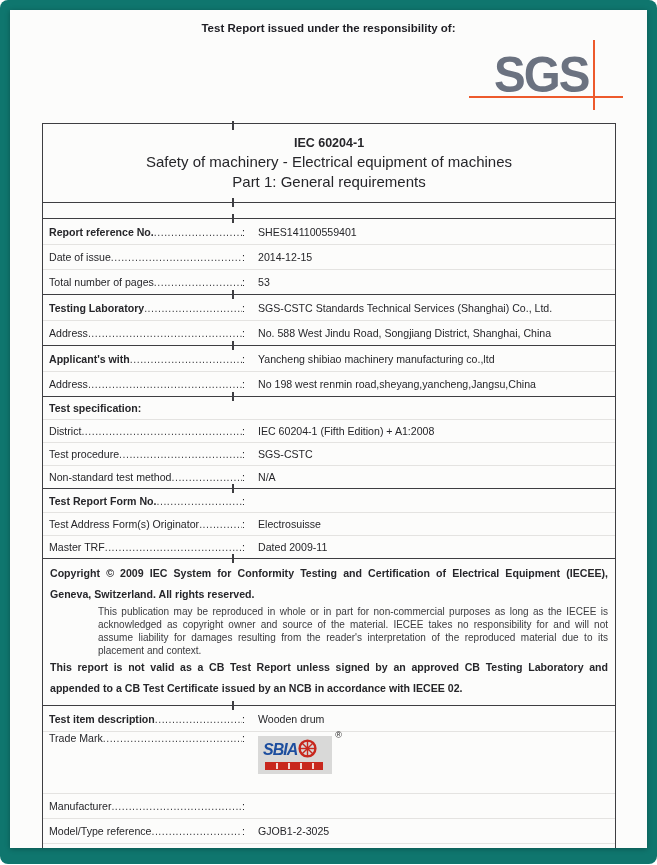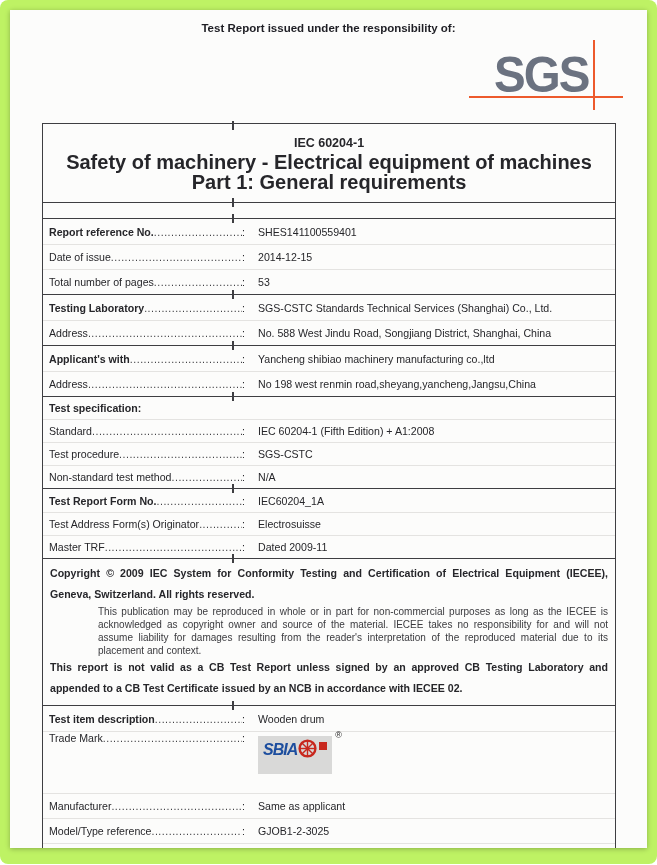--- a/index.html
+++ b/index.html
@@ -1,40 +1,40 @@
 <!DOCTYPE html>
 <html><head>
 <meta charset="utf-8">
 <style>
   * { margin:0; padding:0; box-sizing:border-box; }
   html,body { width:657px; height:865px; }
   body { font-family:"Liberation Sans","DejaVu Sans",sans-serif; color:#26262a; }
 
-  .screen { position:relative; width:657px; height:864px; background:#bef264; border-radius:8px; overflow:hidden; }
+  .screen { position:relative; width:657px; height:864px; background:#0f766e; border-radius:8px; overflow:hidden; }
 
   .page { position:absolute; left:10px; top:10px; width:637px; height:838px;
           background:#fcfcfb; box-shadow:0 1px 5px rgba(0,0,0,.28); overflow:hidden; }
 
   
   .header-note { position:absolute; top:12px; left:0; width:100%; text-align:center;
                  font-weight:bold; font-size:11.5px; color:#1e1e24; }
 
   .sgs-text  { position:absolute; top:40px; left:484px; font-size:50px; font-weight:bold;
                letter-spacing:-2px; color:#6b7280; line-height:1;
                transform:scaleX(.95); transform-origin:left top; }
   .sgs-vline { position:absolute; left:583px; top:30px; width:2px;  height:70px; background:#ed5a2c; }
   .sgs-hline { position:absolute; left:459px; top:86px; width:154px; height:2px; background:#ed5a2c; }
 
   
   .report-table { position:absolute; left:32px; top:113px; width:574px;
                   border:1.6px solid #3e3e42; border-bottom:none; background:#fcfcfb; }
 
   .title-box { position:relative; padding:11px 6px 10px; text-align:center; }
   .title-box .t-sm { font-weight:bold; font-size:12.5px; line-height:17px; }
-  .title-box .t-lg { font-weight:bold; font-size:20px;   line-height:20px; }
+  .title-box .t-lg { font-weight:normal; font-size:15px;   line-height:20px; }
 
   .spacer { position:relative; height:16px; border-top:1.6px solid #3e3e42; }
 
   .sec { position:relative; border-top:1.6px solid #3e3e42; }
 
   
   .tickable::before { content:""; position:absolute; left:189px; top:-5px; width:2px; height:9px;
                       background:#3e3e42; z-index:2; }
   .title-box.tickable::before { top:-3px; }
 
@@ -60,21 +60,21 @@
   .copy p { text-align:justify; }
   .copy .c-bold  { font-size:10.6px; font-weight:bold; line-height:21px; }
   .copy .c-small { font-size:10px;  line-height:13px; color:#3a3a3e;margin-left:48px; }
   .copy .c-norm  { font-size:10.6px; line-height:13px; }
 
   
   .row.tm-row-outer { min-height:62px; align-items:flex-start; }
   .row.tm-row-outer .lbl { }
   .tm-wrap { position:relative; display:inline-block; margin-top:4px; }
   .tm-box  { width:74px; height:38px; background:#d9d9d8; padding:4px 5px 0;
-             display:flex; flex-direction:row; justify-content:flex-start; }
+             display:flex; flex-direction:column; justify-content:flex-start; }
   .tm-line { display:flex; align-items:center; height:20px; }
   .tm-text { font-weight:bold; font-style:italic; font-size:16px; letter-spacing:-1px;
              color:#1d4e9e; line-height:1; }
   .tm-wheel { width:19px; height:19px; margin-left:1px; margin-top:-3px; }
   .tm-banner { width:58px; height:8px; margin-top:2px; margin-left:2px;
                background:repeating-linear-gradient(90deg,#c8281e 0 10px,#f4d9d5 10px 12px);
                border:1px solid #c8281e; }
   .tm-reg { position:absolute; top:-6px; right:-10px; font-size:9px; color:#222; }
 </style>
 </head>
@@ -161,21 +161,21 @@
               <span class="colon">:</span>
             </div>
           <div class="val">No 198 west renmin road,sheyang,yancheng,Jangsu,China</div>
         </div>
       </section>
 
       <section class="sec sec-tight tickable">
         <div class="hdr-row">Test specification:</div>
         <div class="row">
           <div class="lbl">
-              <span class="txt">Standard</span>
+              <span class="txt">District</span>
               <span class="dots"></span>
               <span class="colon">:</span>
             </div>
           <div class="val">IEC 60204-1 (Fifth Edition) + A1:2008</div>
         </div>
         <div class="row">
           <div class="lbl">
               <span class="txt">Test procedure</span>
               <span class="dots"></span>
               <span class="colon">:</span>
@@ -192,21 +192,20 @@
         </div>
       </section>
 
       <section class="sec sec-tight tickable">
         <div class="row">
           <div class="lbl bold">
               <span class="txt">Test Report Form No.</span>
               <span class="dots"></span>
               <span class="colon">:</span>
             </div>
-          <div class="val">IEC60204_1A</div>
         </div>
         <div class="row">
           <div class="lbl">
               <span class="txt">Test Address Form(s) Originator</span>
               <span class="dots"></span>
               <span class="colon">:</span>
             </div>
           <div class="val">Electrosuisse</div>
         </div>
         <div class="row">
@@ -261,21 +260,20 @@
               <span class="tm-reg">®</span>
             </div>
           </div>
         </div>
         <div class="row">
           <div class="lbl">
               <span class="txt">Manufacturer</span>
               <span class="dots"></span>
               <span class="colon">:</span>
             </div>
-          <div class="val">Same as applicant</div>
         </div>
         <div class="row">
           <div class="lbl">
               <span class="txt">Model/Type reference</span>
               <span class="dots"></span>
               <span class="colon">:</span>
             </div>
           <div class="val">GJOB1-2-3025</div>
         </div>
         <div class="row">

